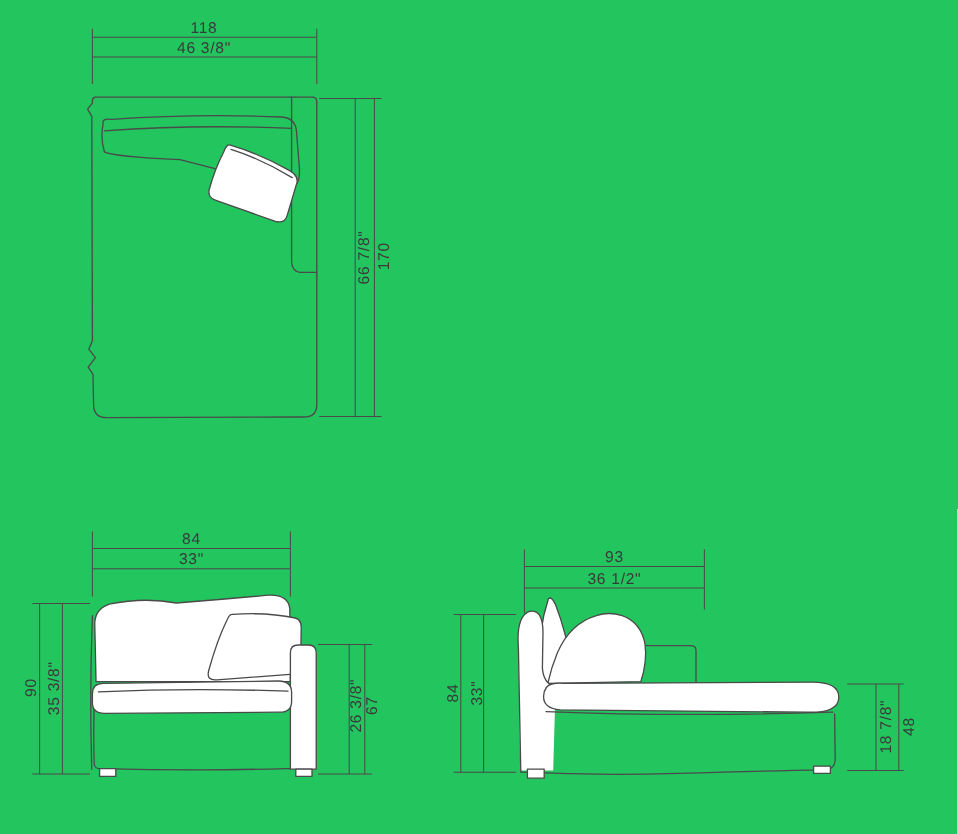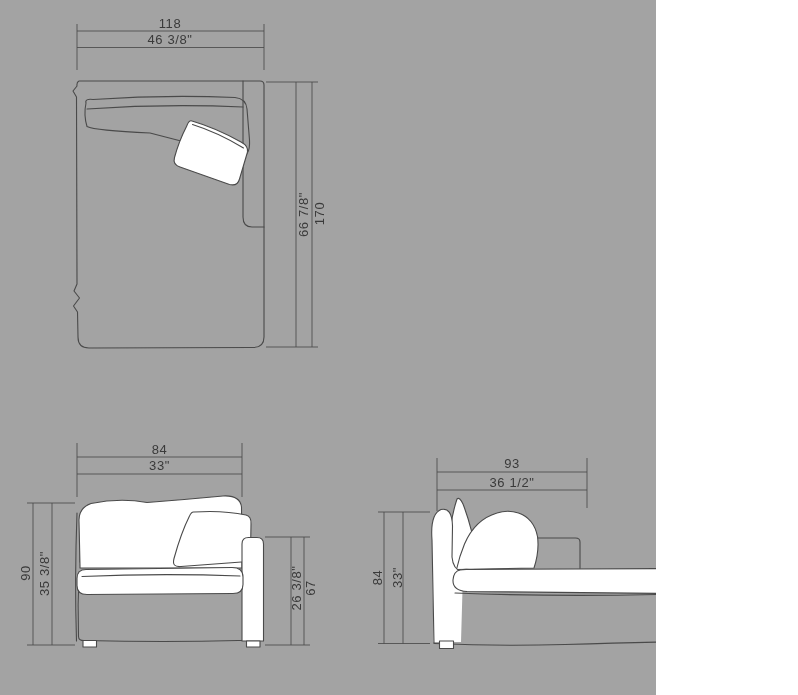--- a/index.html
+++ b/index.html
@@ -1,16 +1,16 @@
 <!DOCTYPE html>
 <html style="--line-color: #4a4a4a; --text-color: #3a3a3a; --background: #ffffff;"><head>
 <meta charset="utf-8">
 <style>
   html,body{margin:0;padding:0;background:#ffffff;}
-  .canvas{position:relative;width:656px;height:695px;background:#a3a3a3;overflow:hidden;
+  .canvas{position:relative;width:798px;height:695px;background:#22c55e;overflow:hidden;
           font-family:"Liberation Sans",sans-serif;}
   svg{position:absolute;left:0;top:0;}
   .dim{stroke:var(--line-color,#4a4a4a);stroke-width:0.85;fill:none;}
   .furn{stroke:var(--line-color,#4a4a4a);stroke-width:1.1;fill:none;
         stroke-linecap:round;stroke-linejoin:round;}
   .furnw{stroke:var(--line-color,#4a4a4a);stroke-width:1.1;fill:#ffffff;
         stroke-linecap:round;stroke-linejoin:round;}
   .fillonly{fill:#ffffff;stroke:none;}
   text.dimlabel{font-family:"Liberation Sans",sans-serif;font-size:13px;
         fill:var(--text-color,#3a3a3a);letter-spacing:0.6px;}

